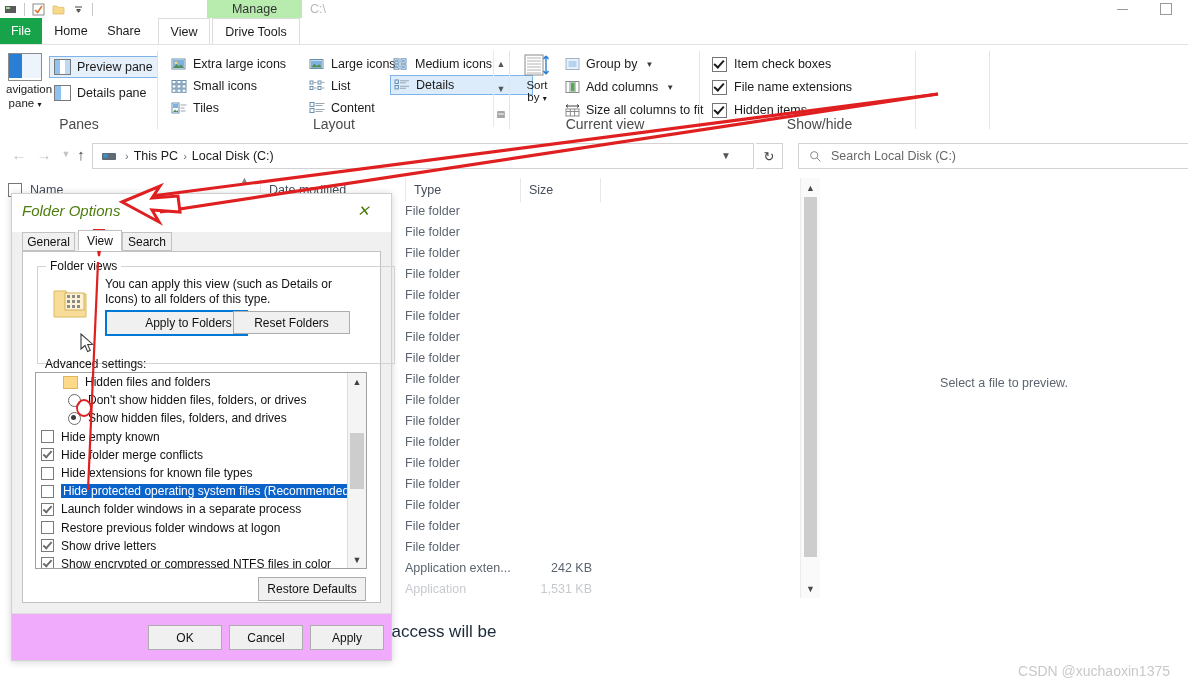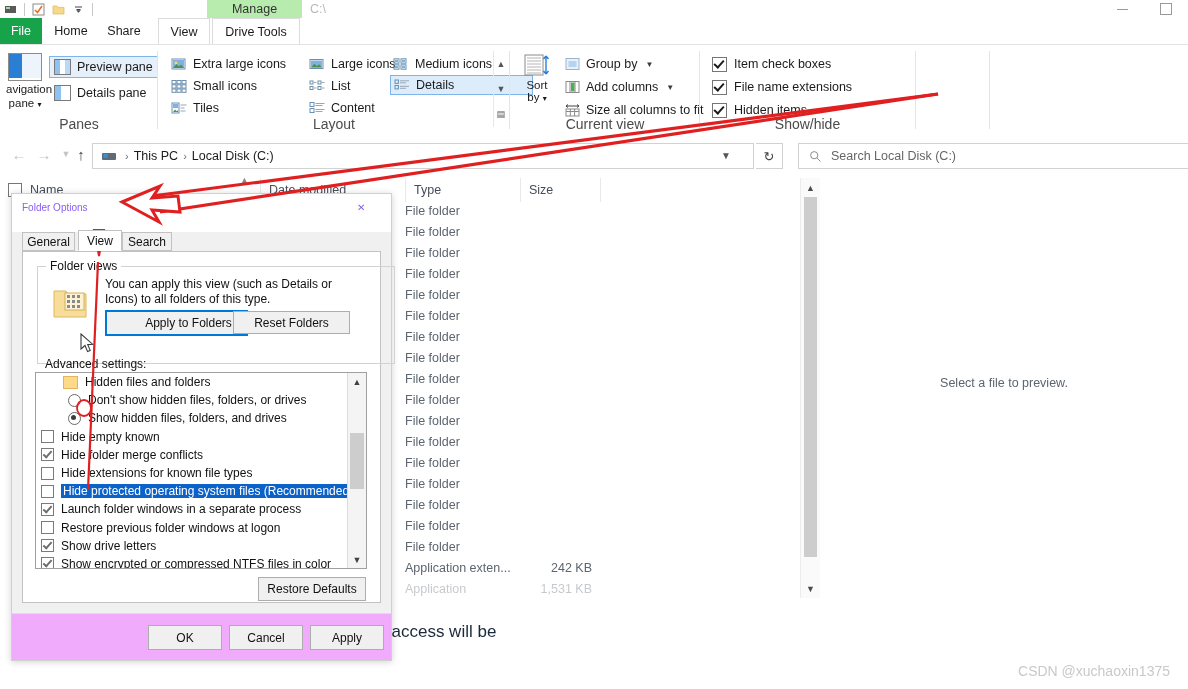--- a/index.html
+++ b/index.html
@@ -108,21 +108,21 @@
   .preview-txt { position:absolute; left:0; right:0; top:198px; text-align:center; font-size:12.5px; color:#5c6570;}
 
   
   .bodytext { position:absolute; left:0; top:622px; width:1188px; font-size:17px; color:#1b2a3a; }
   .watermark { position:absolute; right:18px; bottom:10px; font-size:14px; color:#c9c9c9;}
 
   
   .dlg { position:absolute; left:11px; top:193px; width:379px; height:466px;
          background:#f0f0f0; border:1px solid #d0d0d0; box-shadow:0 1px 7px rgba(0,0,0,.18); }
   .dlg-title { position:absolute; left:0; top:0; width:379px; height:38px; background:#fff; }
-  .dlg-title span { position:absolute; left:10px; top:8px; font-size:10px; color:#8b5cf6;}
+  .dlg-title span { position:absolute; left:10px; top:8px; font-size:15px; color:#4d7c0f;font-style:italic;}
   .dlg-close { position:absolute; right:0; top:0; width:44px; height:32px; display:flex; align-items:center; justify-content:center;
                font-size:16px; color:#3a3a3a; }
   .dlg-tabs { position:absolute; left:10px; top:38px; height:19px; }
   .dtab { position:absolute; top:0; height:19px; font-size:12px; color:#111; display:flex; align-items:center; justify-content:center;
           border:1px solid #c2c2c2; background:#f0f0f0; box-sizing:border-box;}
   .dtab.active { background:#fff; border-bottom-color:#fff; height:21px; top:-2px; z-index:2;}
   .dlg-page { position:absolute; left:10px; top:57px; width:359px; height:352px; background:#fff; border:1px solid #c2c2c2; box-sizing:border-box;}
 
   .fieldset { position:absolute; left:12px; top:14px; width:332px; height:80px; border:1px solid #d2d2d2; }
   .fieldset legend { position:absolute; left:8px; top:-8px; background:#fff; padding:0 4px; font-size:12px; color:#111;}
@@ -384,21 +384,21 @@
         </div>
         <div class="sh-item" style="left:12px; top:32px;">
           <span class="cbox on"></span>
           <span>File name extensions</span>
         </div>
         <div class="sh-item" style="left:12px; top:55px;">
           <span class="cbox on"></span>
           <span>Hidden items</span>
         </div>
 
-        <div class="grp-label" style="width:215px; left:0;">Show/hide</div>
+        <div class="grp-label" style="width:215px; left:12px;">Show/hide</div>
         <div class="grp-sep" style="left:215px;"></div>
         <div class="grp-sep" style="left:289px;"></div>
       </div>
     </div>
 
     <div class="addrbar">
       <div class="navbtn" style="left:8px;">←</div>
       <div class="navbtn" style="left:33px;">→</div>
       <div class="navbtn" style="left:55px; font-size:9px;">▼</div>
       <div class="navbtn" style="left:70px; color:#4a4a4a;">↑</div>

